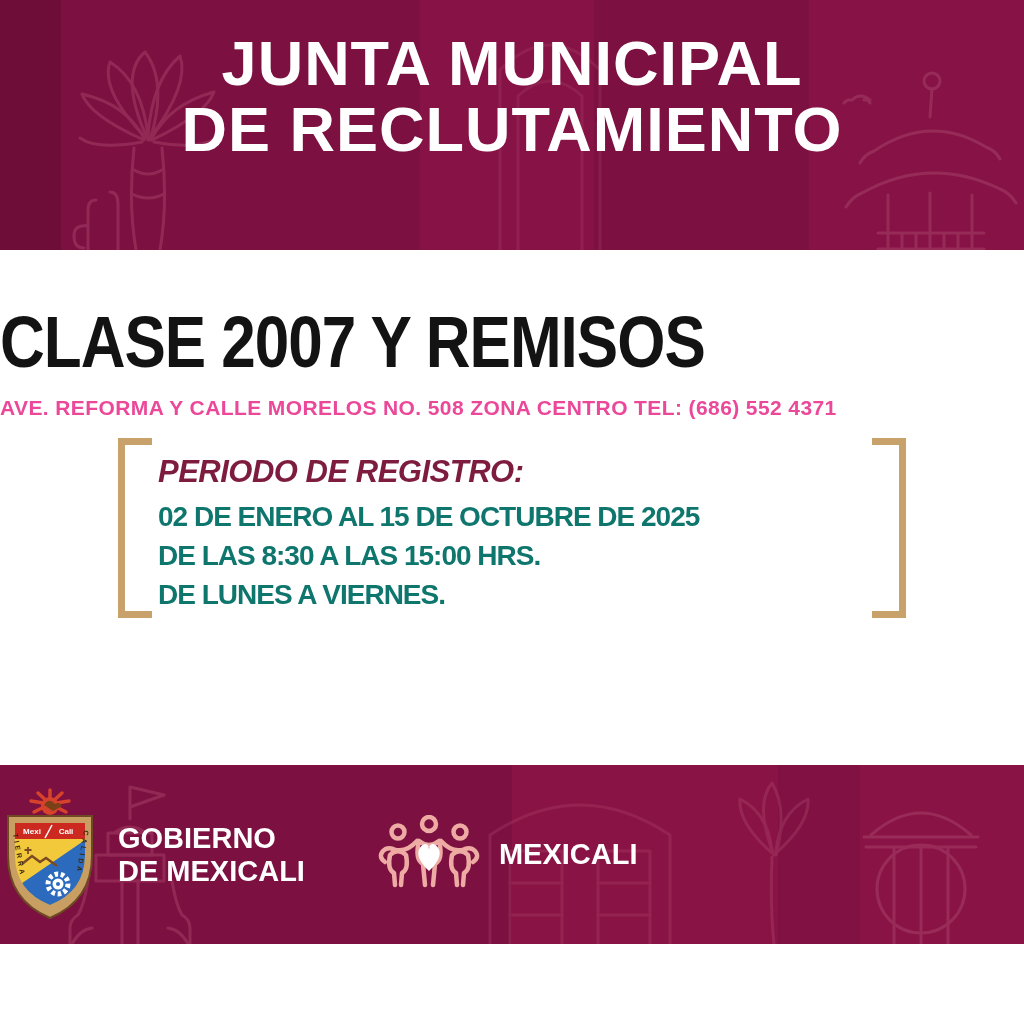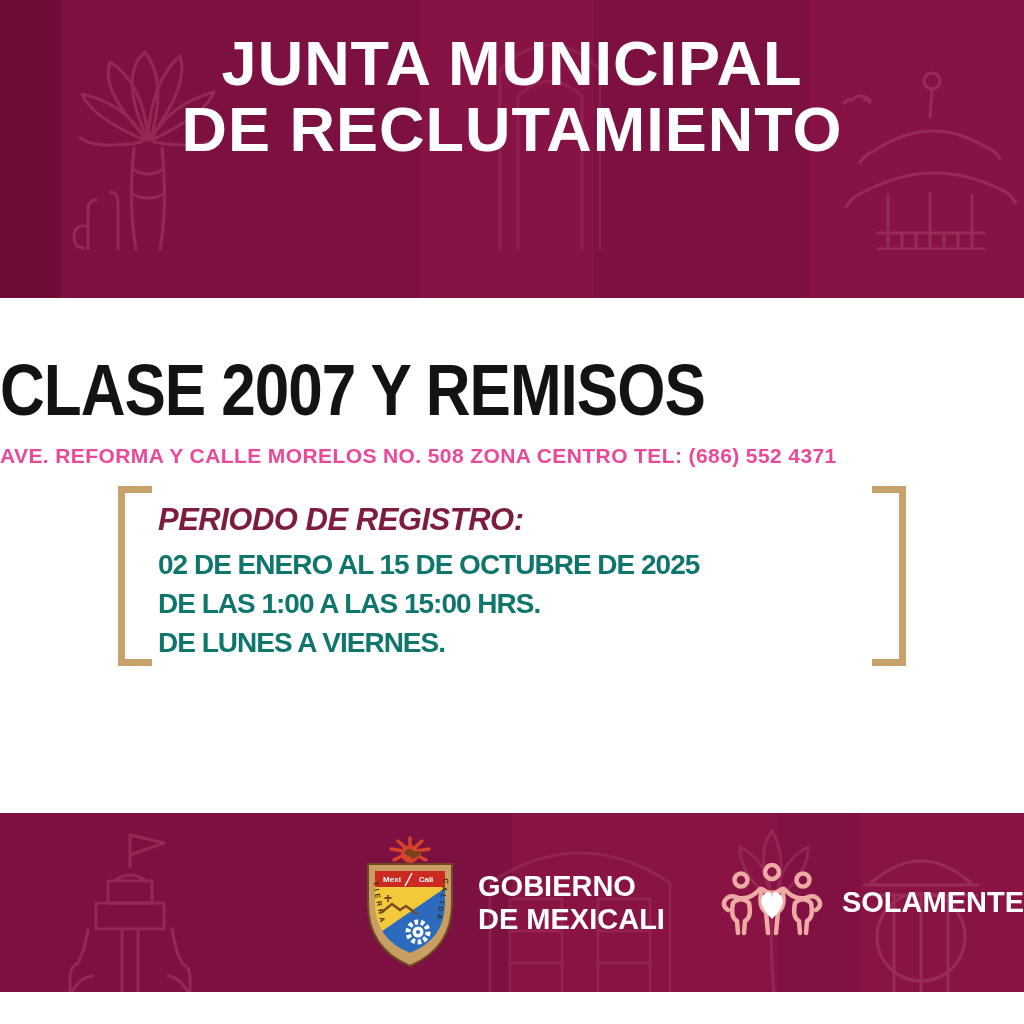--- a/index.html
+++ b/index.html
@@ -13,21 +13,21 @@
   
   .band-maroon{
     position:relative;overflow:hidden;
     background:linear-gradient(90deg,
       #6e0d37 0%, #6e0d37 6%,
       #7c1040 6%, #7c1040 41%,
       #871346 41%, #871346 58%,
       #7c1040 58%, #7c1040 79%,
       #871346 79%, #871346 100%);
   }
-  .header-band{height:298px;}
+  .header-band{height:250px;}
   .footer-band{
     height:179px;
     background:linear-gradient(90deg,
       #7c1040 0%, #7c1040 50%,
       #8a1345 50%, #8a1345 76%,
       #801142 76%, #801142 84%,
       #8a1345 84%, #8a1345 100%);
   }
   .decor{position:absolute;pointer-events:none;}
   .decor path,.decor circle,.decor line,.decor rect,.decor ellipse,.decor polyline{
@@ -90,21 +90,21 @@
   }
   .notice-subtitle{
     margin-top:18px;
     color:#b8485a;font-weight:700;
     font-size:23px;letter-spacing:.2px;
   }
 
   
   .footer-content{
     position:relative;z-index:2;height:100%;
-    display:flex;align-items:center;justify-content:flex-end;gap:55px;
+    display:flex;align-items:center;justify-content:flex-start;gap:72px;
   }
   .logo-group{display:flex;align-items:center;gap:18px;}
   .logo-text{
     color:#ffffff;font-weight:800;
     font-size:29px;line-height:33px;letter-spacing:0;
   }
 </style>
 </head>
 <body>
 
@@ -148,21 +148,21 @@
 
   <div class="white-section">
     <div class="main-heading">CLASE 2007 Y REMISOS</div>
     <div class="address-line">AVE. REFORMA Y CALLE MORELOS NO. 508 ZONA CENTRO TEL: (686) 552 4371</div>
 
     <div class="period-box">
       <div class="bracket bracket-left"></div>
       <div class="bracket bracket-right"></div>
       <div class="period-title">PERIODO DE REGISTRO:</div>
       <div class="period-line first">02 DE ENERO AL 15 DE OCTUBRE DE 2025</div>
-      <div class="period-line">DE LAS 1:00 A LAS 15:00 HRS.</div>
+      <div class="period-line">DE LAS 8:30 A LAS 15:00 HRS.</div>
       <div class="period-line">DE LUNES A VIERNES.</div>
     </div>
   </div>
 
 
   <div class="band-maroon footer-band">
 
     <svg class="decor" style="left:40px;top:8px;" width="180" height="175" viewBox="0 0 180 175">
       <path d="M90,46 L90,14 L124,22 L90,34"></path>
       <path d="M74,60 Q90,48 106,60 M68,60 L112,60 L112,82 L68,82 Z"></path>
@@ -243,20 +243,20 @@
             <circle cx="52" cy="9" r="7"></circle>
             <path d="M8,47 q-7,-5 -2,-11 q4,-4 10,-2 q12,5 24,-8"></path>
             <path d="M96,47 q7,-5 2,-11 q-4,-4 -10,-2 q-12,5 -24,-8"></path>
             <path d="M13,40 q8,-8 16,0 c2,10 0,16 -4,18 l-1,12 m-6,0 l-1,-12 c-4,-2 -6,-8 -4,-18"></path>
             <path d="M75,40 q8,-8 16,0 c2,10 0,16 -4,18 l-1,12 m-6,0 l-1,-12 c-4,-2 -6,-8 -4,-18"></path>
             <path d="M42,26 q10,8 20,0 c3,12 1,20 -4,23 l-2,21 m-8,0 l-2,-21 c-5,-3 -7,-11 -4,-23"></path>
           </g>
           <path d="M52,56 C41,46 38,36 45,30.5 c4.5,-3.5 7,-0.5 7,4 c0,-4.5 2.5,-7.5 7,-4 C66,36 63,46 52,56 z" fill="#ffffff"></path>
         </svg>
         <div class="logo-text">
-          <div>SOLAMENTE</div>
+          <div>MEXICALI</div>
         </div>
       </div>
 
     </div>
   </div>
 
 </div>
 
 </body></html>

